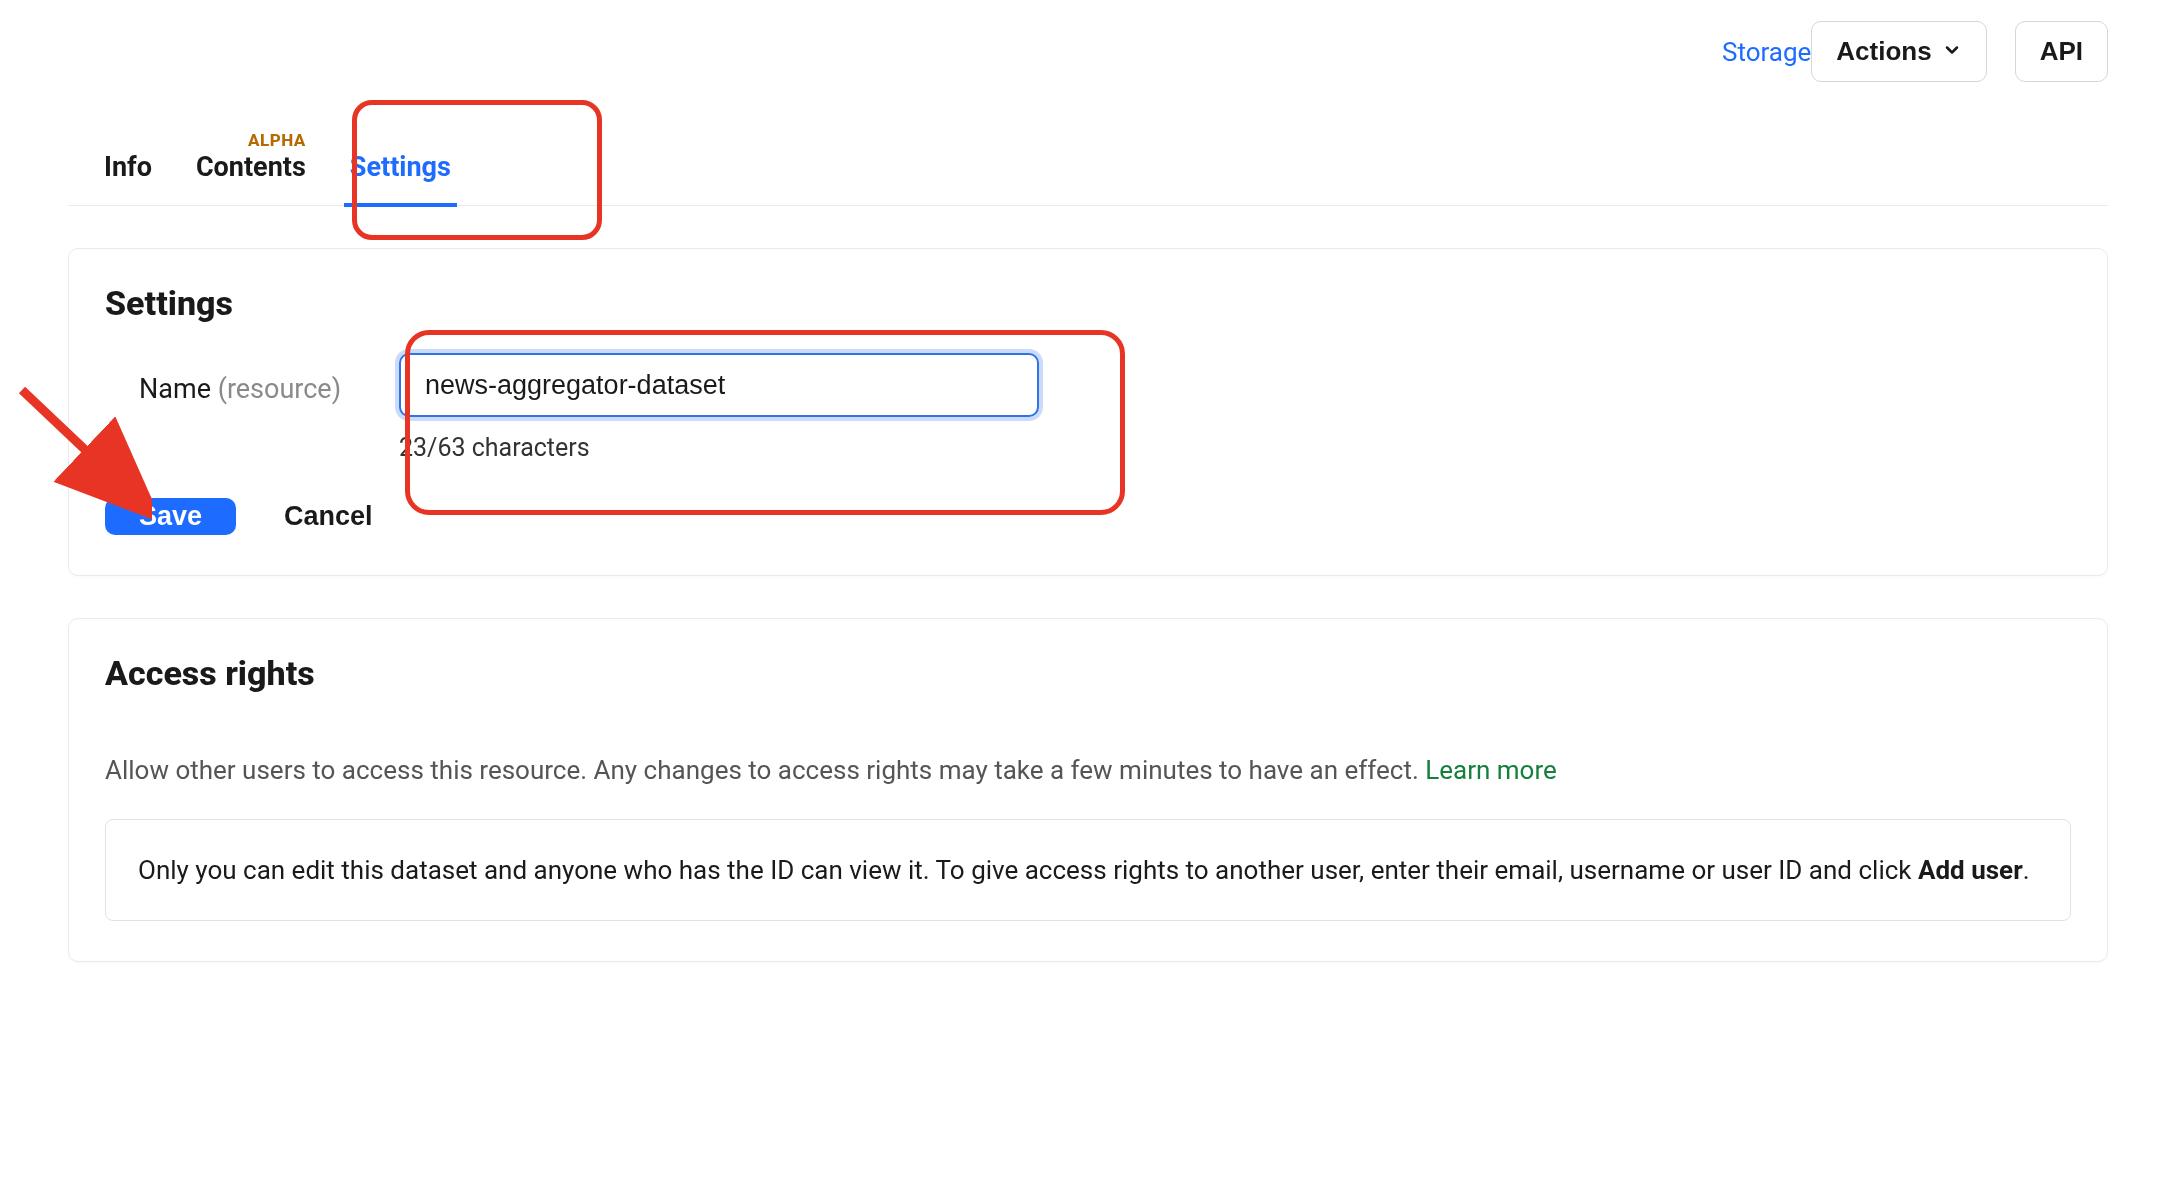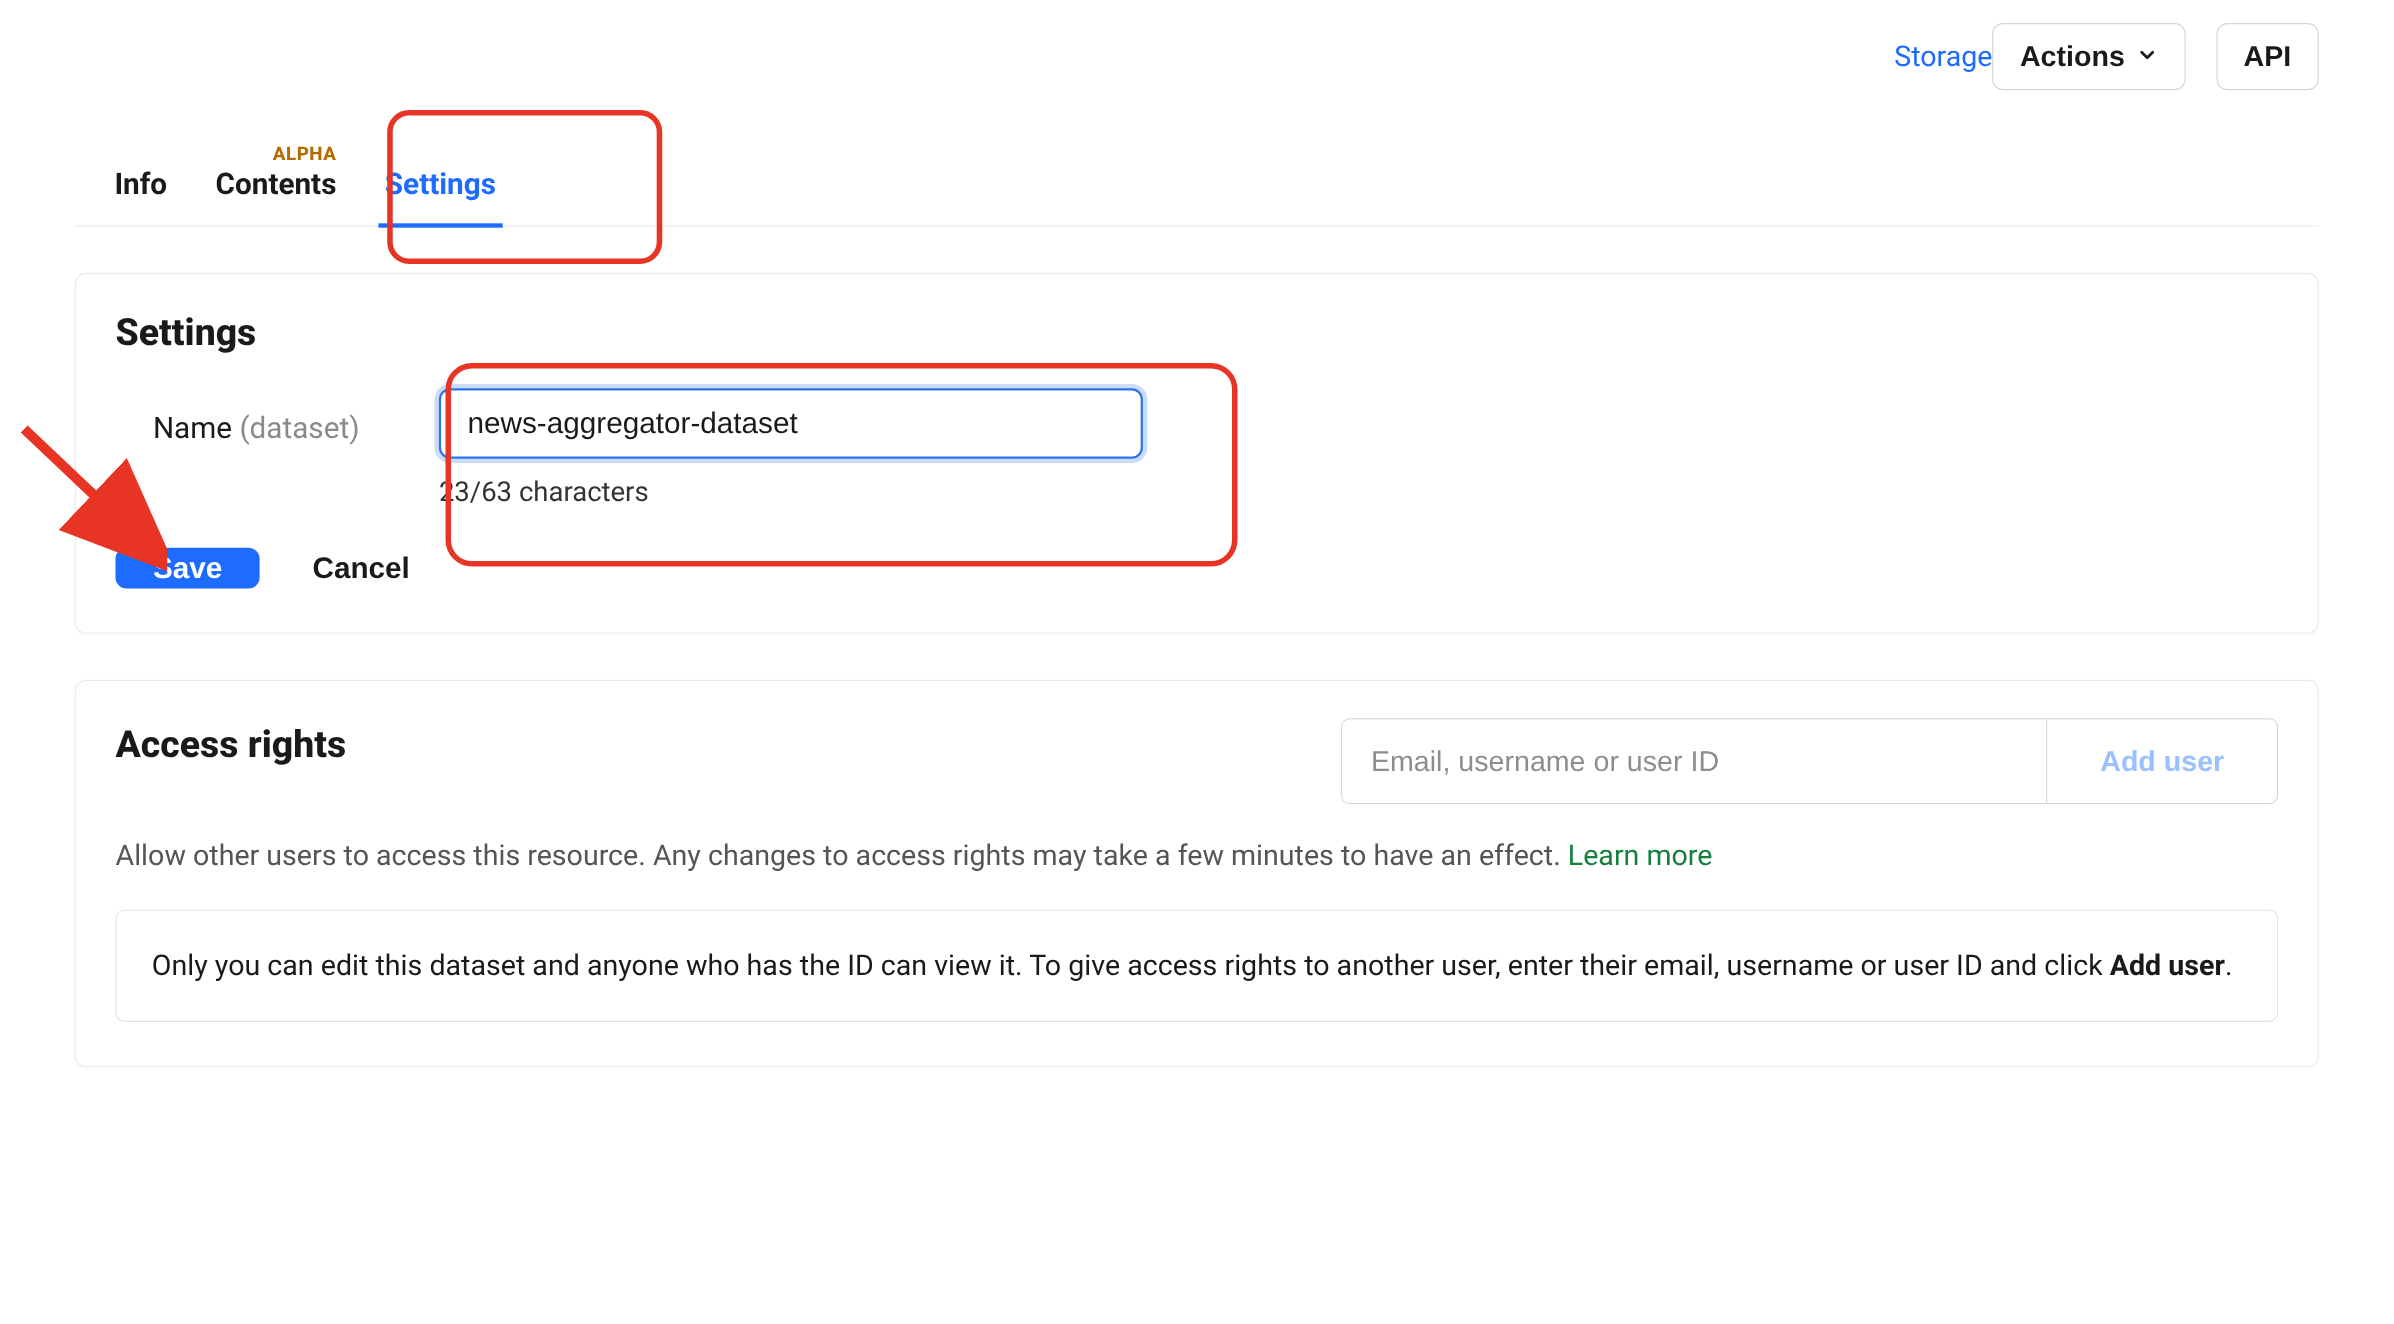--- a/index.html
+++ b/index.html
@@ -254,21 +254,21 @@
   </div>
 </div>
 
 <div class="tab-highlight"></div>
 
 <div class="card">
   <h2>Settings</h2>
 
   <div class="form-row">
     <div class="form-label">
-      <span>Name </span><span class="optional">(dataset)</span>
+      <span>Name </span><span class="optional">(resource)</span>
     </div>
     <div class="field-wrap">
       <input class="text-input" type="text" value="news-aggregator-dataset" style="">
       <div class="char-count">23/63 characters</div>
     </div>
   </div>
 
   <div>
     <button class="btn-primary">Save</button>
     <button class="btn-text">Cancel</button>
@@ -282,24 +282,20 @@
     <marker id="ah" markerWidth="14" markerHeight="14" refX="5" refY="5" orient="auto">
       <polygon points="0,0 12,5 0,10" fill="#e73424"></polygon>
     </marker>
   </defs>
   <line x1="10" y1="10" x2="105" y2="100" stroke="#e73424" stroke-width="9" marker-end="url(#ah)"></line>
 </svg>
 
 <div class="card">
   <div class="access-header">
     <h2>Access rights</h2>
-    <div class="user-add">
-      <input class="user-input" type="text" placeholder="Email, username or user ID" style="">
-      <button class="add-user-btn">Add user</button>
-    </div>
   </div>
 
   <p class="access-desc">
     <span>Allow other users to access this resource. Any changes to access rights may take a few minutes to have an effect. </span><a href="#">Learn more</a>
   </p>
 
   <div class="info-box">
     <span>Only you can edit this dataset and anyone who has the ID can view it. To give access rights to another user, enter their email, username or user ID and click </span><strong>Add user</strong><span>.</span>
   </div>
 </div>

